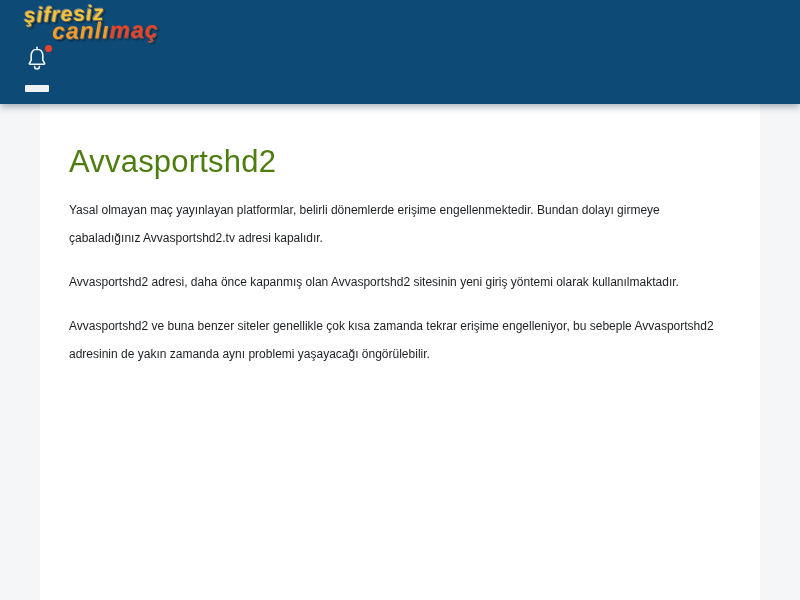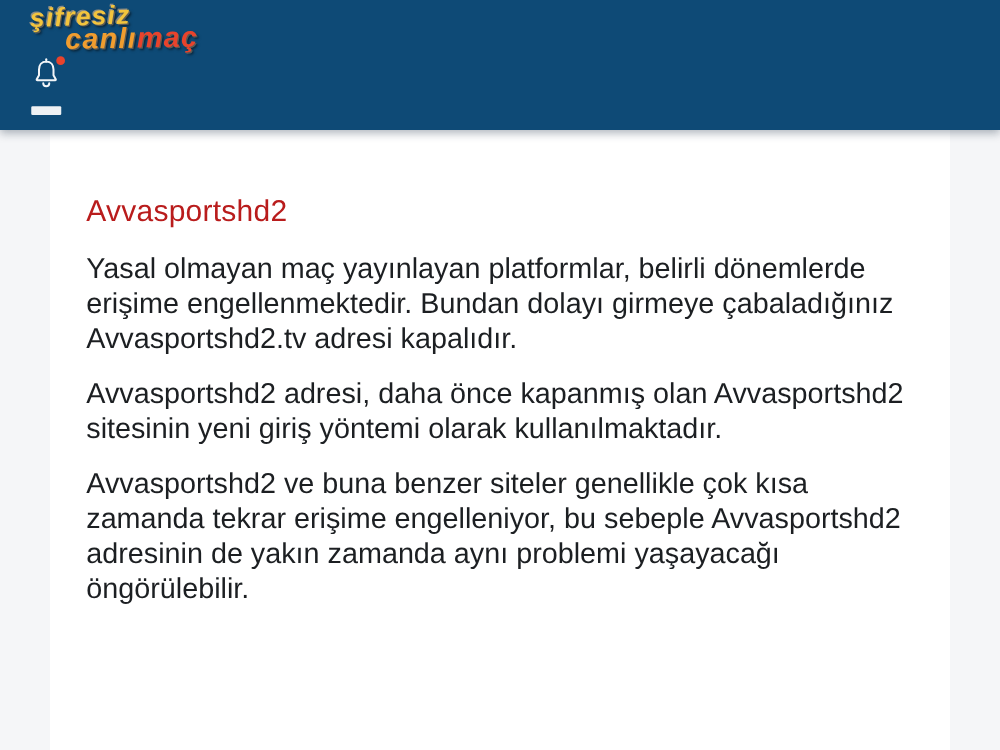--- a/index.html
+++ b/index.html
@@ -95,28 +95,28 @@
     background: #f5f6f8;
   }
   .content-card {
     width: 720px;
     margin: 0 auto;
     min-height: 496px;
     background: #ffffff;
     padding: 40px 29px 10px 29px;
   }
   .page-title {
-    font-size: 24px;
+    font-size: 31px;
     font-weight: normal;
-    color: #b91c1c;
-    margin: 12px 0 16px 0;
+    color: #4d7c0f;
+    margin: 0 0 16px 0;
     letter-spacing: 0.2px;
   }
   .content-card p {
-    font-size: 23px;
+    font-size: 12px;
     line-height: 28px;
     color: #1c1f22;
     margin: 0 0 16px 0;
   }
 </style>
 </head>
 <body>
 
 <header class="site-header">
 

